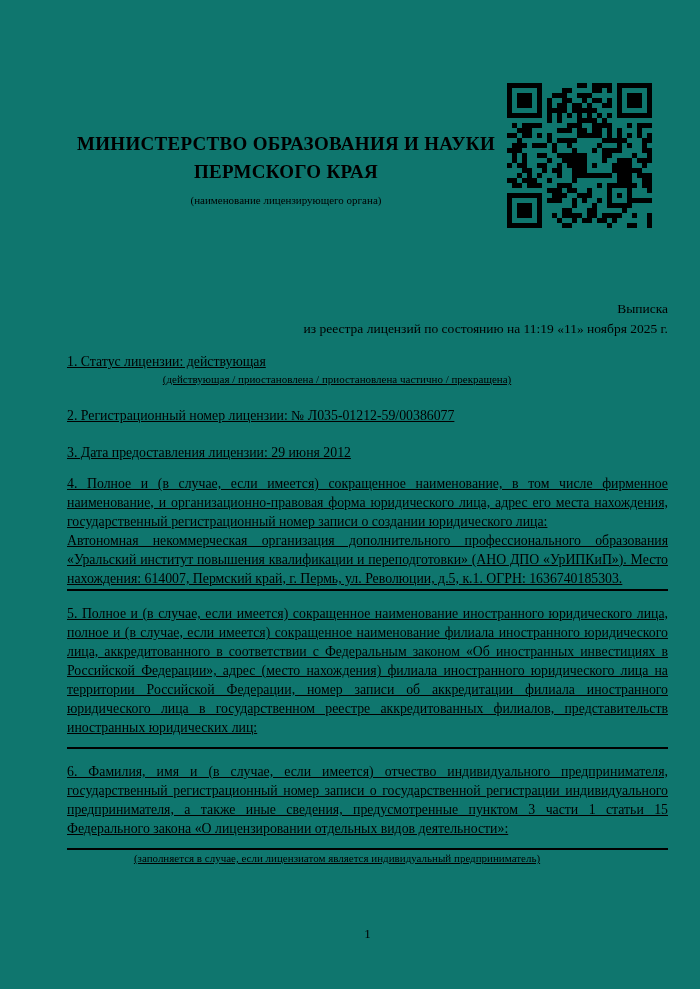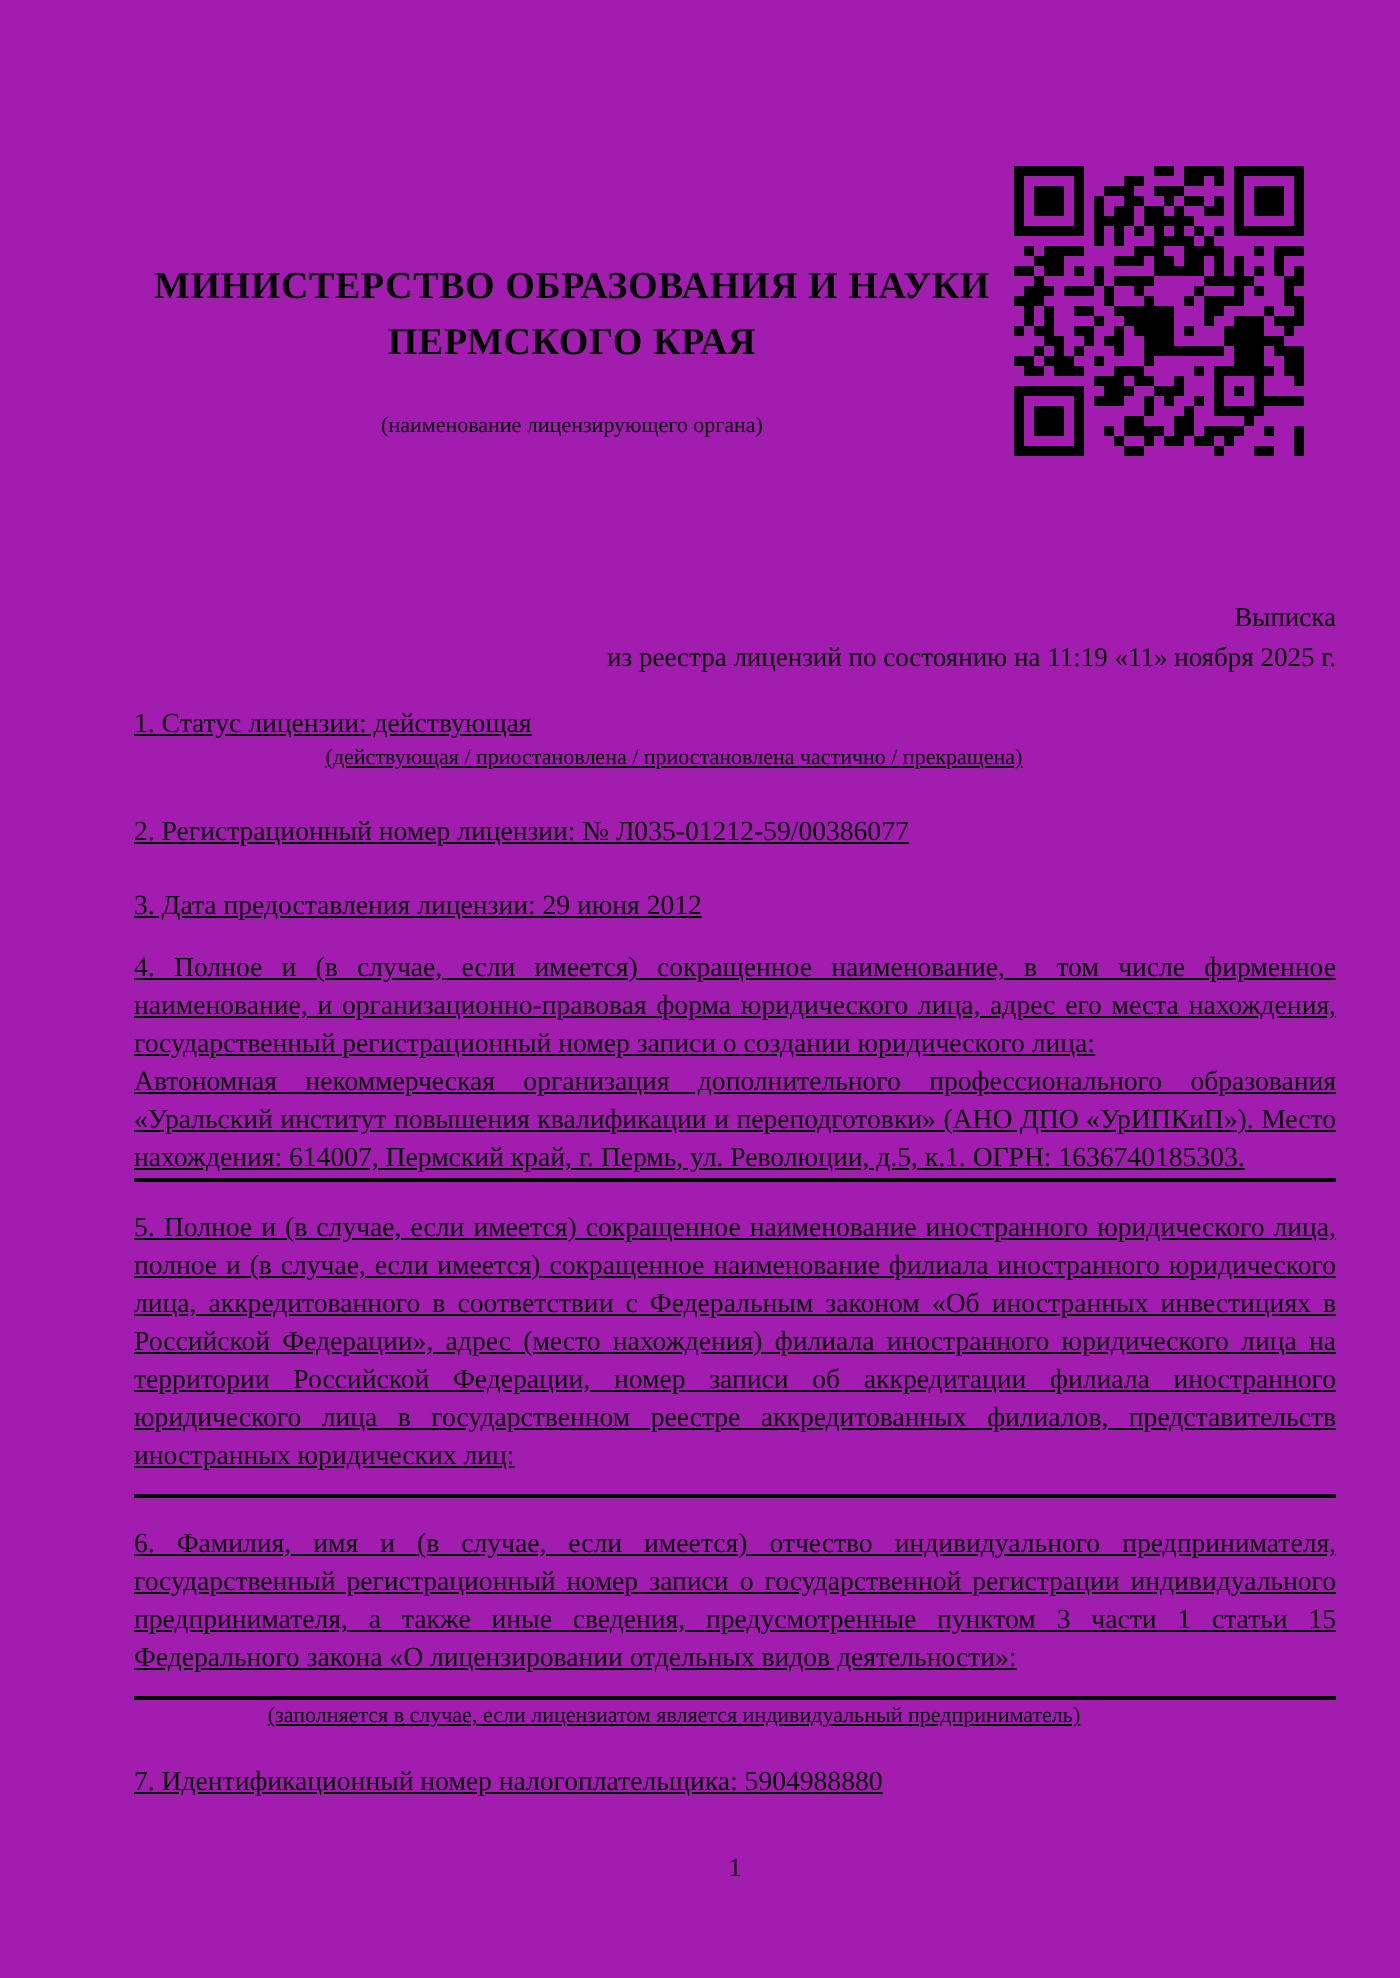--- a/index.html
+++ b/index.html
@@ -1,30 +1,30 @@
 <!DOCTYPE html>
 <html lang="ru"><head>
 <meta charset="utf-8">
 <style>
   html,body{margin:0;padding:0;background:#ffffff;}
   .page{
     position:relative;
     width:700px;height:989px;
-    background:#a21caf;
+    background:#0f766e;
     color:#000;
     font-family:"Liberation Serif","DejaVu Serif",serif;
     overflow:hidden;
   }
   
   .qr{position:absolute;left:507px;top:83px;width:146px;height:146px;}
   .qr svg{display:block;}
   
   .header{position:absolute;left:62px;top:130px;width:448px;text-align:center;}
   .org-name{font-weight:bold;font-size:19px;line-height:28px;letter-spacing:.3px;}
-  .org-note{font-size:11px;line-height:13px;margin-top:21px;}
+  .org-note{font-size:11px;line-height:13px;margin-top:8px;}
   
   .title-block{position:absolute;left:67px;top:299px;width:601px;text-align:right;font-size:13.5px;line-height:20px;}
   
   .content{position:absolute;left:67px;top:352px;width:601px;font-size:13.8px;line-height:19px;text-decoration:underline;}
   .para{text-align:justify;}
   .line{text-align:left;}
   .note{font-size:11px;line-height:13px;text-align:center;width:540px;margin-top:2px;}
   .rule{border-top:2px solid #000;margin-top:1px;height:0;}
   .blank{height:9px;}
   .sec1{margin-bottom:20px;}
@@ -497,21 +497,18 @@
       <div class="rule"></div>
     </div>
 
     <div class="sec6">
       <div class="para">6. Фамилия, имя и (в случае, если имеется) отчество индивидуального предпринимателя, государственный регистрационный номер записи о государственной регистрации индивидуального предпринимателя, а также иные сведения, предусмотренные пунктом 3 части 1 статьи 15 Федерального закона «О лицензировании отдельных видов деятельности»:</div>
       <div class="blank"></div>
       <div class="rule"></div>
       <div class="note">(заполняется в случае, если лицензиатом является индивидуальный предприниматель)</div>
     </div>
 
-    <div>
-      <div class="line">7. Идентификационный номер налогоплательщика: 5904988880</div>
-    </div>
 
   </div>
 
   <div class="footer">1</div>
 
 </div>
 
 </body></html>

